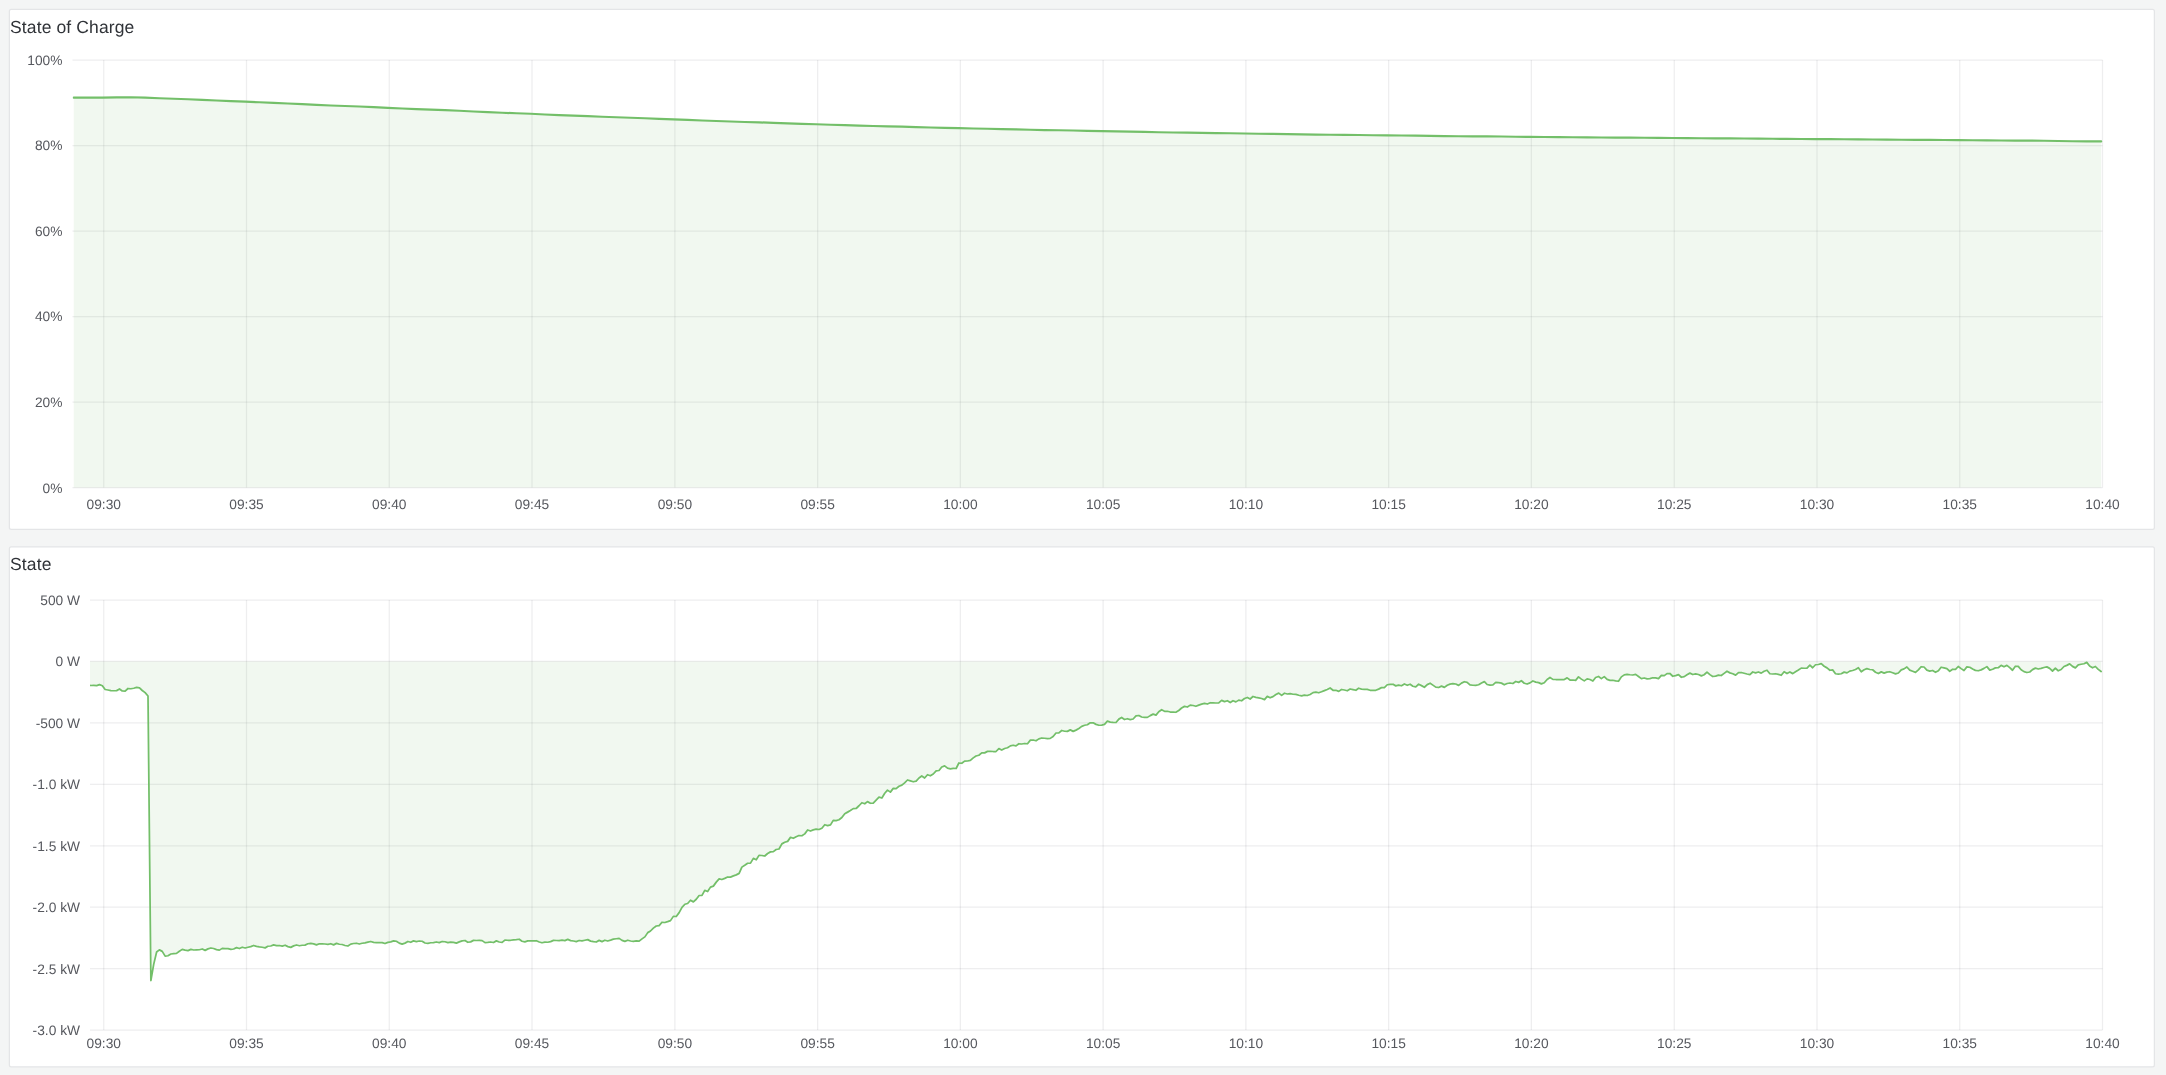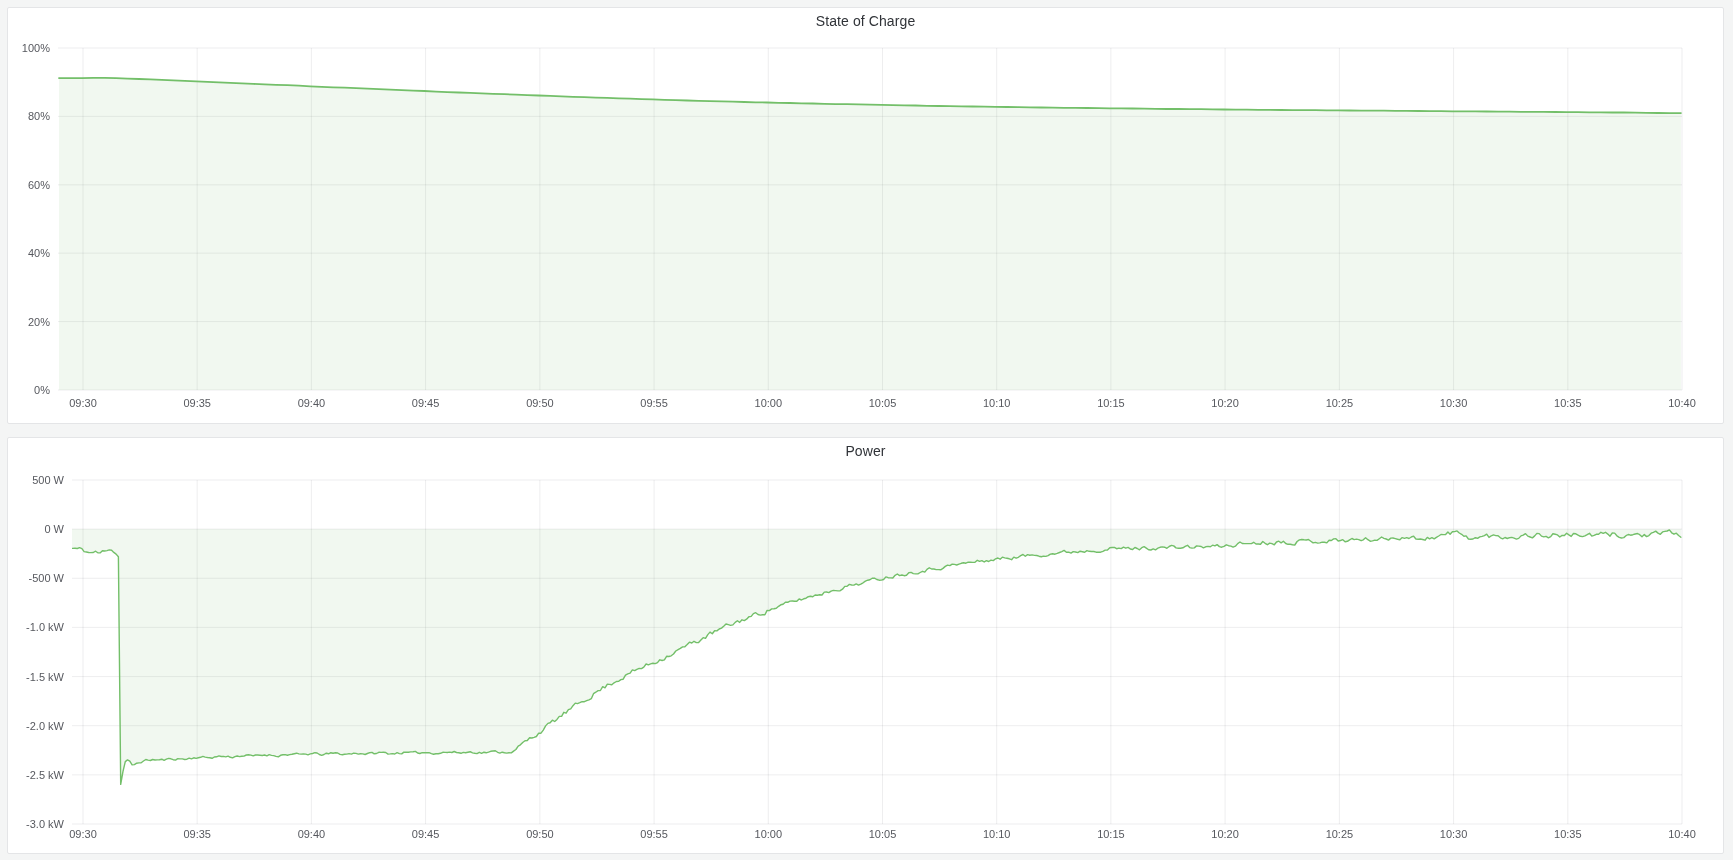--- a/index.html
+++ b/index.html
@@ -8,21 +8,21 @@
     background:#f4f5f5;
     font-family:"Liberation Sans",sans-serif;
     position:relative;
   }
   .panel{
     position:absolute;left:7px;width:1717px;height:417px;
     background:#ffffff;border:1px solid #e4e5e7;border-radius:2px;
     box-sizing:border-box;
   }
   .panel-header{
-    height:26px;display:flex;align-items:center;justify-content:center;
+    height:26px;display:flex;align-items:center;justify-content:flex-start;
     cursor:pointer;
   }
   .panel-title{
     font-size:14px;font-weight:500;color:#303338;letter-spacing:0.1px;
   }
   .chart-wrap{width:1715px;height:389px;text-align:center;}
   svg{display:block;}
   svg text{font-family:"Liberation Sans",sans-serif;font-size:11px;fill:#56585e;}
 </style>
 </head>
@@ -82,21 +82,21 @@
       <g clip-path="url(#clip0)">
         <path d="M51.0,356.0 L51.0,44.1 L62.4,44.1 L73.9,44.1 L85.3,43.9 L96.7,43.8 L108.1,44.1 L119.5,44.6 L131.0,45.0 L142.4,45.4 L153.8,45.9 L165.2,46.4 L176.7,46.9 L188.1,47.3 L199.5,47.8 L210.9,48.3 L222.3,48.8 L233.8,49.3 L245.2,49.9 L256.6,50.4 L268.0,50.8 L279.4,51.2 L290.9,51.7 L302.3,52.3 L313.7,52.8 L325.1,53.3 L336.6,53.7 L348.0,54.1 L359.4,54.6 L370.8,55.2 L382.2,55.7 L393.7,56.2 L405.1,56.6 L416.5,57.0 L427.9,57.6 L439.3,58.1 L450.8,58.5 L462.2,58.9 L473.6,59.4 L485.0,59.8 L496.5,60.2 L507.9,60.6 L519.3,61.1 L530.7,61.5 L542.1,61.9 L553.6,62.4 L565.0,62.8 L576.4,63.2 L587.8,63.6 L599.2,63.9 L610.7,64.3 L622.1,64.7 L633.5,65.1 L644.9,65.4 L656.4,65.8 L667.8,66.1 L679.2,66.5 L690.6,66.8 L702.0,67.1 L713.5,67.3 L724.9,67.7 L736.3,68.0 L747.7,68.3 L759.1,68.5 L770.6,68.8 L782.0,69.0 L793.4,69.3 L804.8,69.5 L816.3,69.8 L827.7,70.1 L839.1,70.2 L850.5,70.4 L861.9,70.7 L873.4,70.9 L884.8,71.1 L896.2,71.3 L907.6,71.5 L919.0,71.8 L930.5,72.0 L941.9,72.1 L953.3,72.3 L964.7,72.5 L976.2,72.6 L987.6,72.8 L999.0,73.0 L1010.4,73.1 L1021.8,73.3 L1033.3,73.5 L1044.7,73.7 L1056.1,73.8 L1067.5,73.9 L1078.9,74.0 L1090.4,74.2 L1101.8,74.3 L1113.2,74.4 L1124.6,74.5 L1136.1,74.7 L1147.5,74.9 L1158.9,75.0 L1170.3,75.0 L1181.7,75.1 L1193.2,75.2 L1204.6,75.4 L1216.0,75.5 L1227.4,75.6 L1238.8,75.7 L1250.3,75.8 L1261.7,75.9 L1273.1,76.0 L1284.5,76.1 L1296.0,76.1 L1307.4,76.2 L1318.8,76.3 L1330.2,76.4 L1341.6,76.5 L1353.1,76.6 L1364.5,76.7 L1375.9,76.7 L1387.3,76.8 L1398.7,76.9 L1410.2,77.0 L1421.6,77.1 L1433.0,77.2 L1444.4,77.3 L1455.9,77.3 L1467.3,77.4 L1478.7,77.5 L1490.1,77.6 L1501.5,77.7 L1513.0,77.8 L1524.4,77.9 L1535.8,77.9 L1547.2,78.0 L1558.6,78.1 L1570.1,78.2 L1581.5,78.3 L1592.9,78.4 L1604.3,78.5 L1615.8,78.5 L1627.2,78.6 L1638.6,78.8 L1650.0,79.0 L1661.4,79.1 L1672.9,79.1 L1672.9,356.0 Z" fill="rgba(115,191,105,0.10)" stroke="none"></path>
         <path d="M51.0,44.1 L62.4,44.1 L73.9,44.1 L85.3,43.9 L96.7,43.8 L108.1,44.1 L119.5,44.6 L131.0,45.0 L142.4,45.4 L153.8,45.9 L165.2,46.4 L176.7,46.9 L188.1,47.3 L199.5,47.8 L210.9,48.3 L222.3,48.8 L233.8,49.3 L245.2,49.9 L256.6,50.4 L268.0,50.8 L279.4,51.2 L290.9,51.7 L302.3,52.3 L313.7,52.8 L325.1,53.3 L336.6,53.7 L348.0,54.1 L359.4,54.6 L370.8,55.2 L382.2,55.7 L393.7,56.2 L405.1,56.6 L416.5,57.0 L427.9,57.6 L439.3,58.1 L450.8,58.5 L462.2,58.9 L473.6,59.4 L485.0,59.8 L496.5,60.2 L507.9,60.6 L519.3,61.1 L530.7,61.5 L542.1,61.9 L553.6,62.4 L565.0,62.8 L576.4,63.2 L587.8,63.6 L599.2,63.9 L610.7,64.3 L622.1,64.7 L633.5,65.1 L644.9,65.4 L656.4,65.8 L667.8,66.1 L679.2,66.5 L690.6,66.8 L702.0,67.1 L713.5,67.3 L724.9,67.7 L736.3,68.0 L747.7,68.3 L759.1,68.5 L770.6,68.8 L782.0,69.0 L793.4,69.3 L804.8,69.5 L816.3,69.8 L827.7,70.1 L839.1,70.2 L850.5,70.4 L861.9,70.7 L873.4,70.9 L884.8,71.1 L896.2,71.3 L907.6,71.5 L919.0,71.8 L930.5,72.0 L941.9,72.1 L953.3,72.3 L964.7,72.5 L976.2,72.6 L987.6,72.8 L999.0,73.0 L1010.4,73.1 L1021.8,73.3 L1033.3,73.5 L1044.7,73.7 L1056.1,73.8 L1067.5,73.9 L1078.9,74.0 L1090.4,74.2 L1101.8,74.3 L1113.2,74.4 L1124.6,74.5 L1136.1,74.7 L1147.5,74.9 L1158.9,75.0 L1170.3,75.0 L1181.7,75.1 L1193.2,75.2 L1204.6,75.4 L1216.0,75.5 L1227.4,75.6 L1238.8,75.7 L1250.3,75.8 L1261.7,75.9 L1273.1,76.0 L1284.5,76.1 L1296.0,76.1 L1307.4,76.2 L1318.8,76.3 L1330.2,76.4 L1341.6,76.5 L1353.1,76.6 L1364.5,76.7 L1375.9,76.7 L1387.3,76.8 L1398.7,76.9 L1410.2,77.0 L1421.6,77.1 L1433.0,77.2 L1444.4,77.3 L1455.9,77.3 L1467.3,77.4 L1478.7,77.5 L1490.1,77.6 L1501.5,77.7 L1513.0,77.8 L1524.4,77.9 L1535.8,77.9 L1547.2,78.0 L1558.6,78.1 L1570.1,78.2 L1581.5,78.3 L1592.9,78.4 L1604.3,78.5 L1615.8,78.5 L1627.2,78.6 L1638.6,78.8 L1650.0,79.0 L1661.4,79.1 L1672.9,79.1" fill="none" stroke="#73bf69" stroke-width="1.8" stroke-linejoin="round" stroke-linecap="round"></path>
       </g>
     </svg>
     </div>
 </div>
 
 <div class="panel" style="top:437px">
   <div class="panel-header">
-    <span class="panel-title">Power</span>
+    <span class="panel-title">State</span>
   </div>
   <div class="chart-wrap" id="chart-1">
       <svg width="1715" height="389" viewBox="0 0 1715 389">
       <clipPath id="clip1">
           <rect x="64" y="8" width="1612" height="360"></rect>
         </clipPath>
       <line x1="64" y1="16.0" x2="1674" y2="16.0" stroke="rgba(36,41,46,0.08)" stroke-width="1"></line>
         <text x="56" y="20" text-anchor="end">500 W</text>
         <line x1="64" y1="65.1" x2="1674" y2="65.1" stroke="rgba(36,41,46,0.08)" stroke-width="1"></line>
         <text x="56" y="69.1" text-anchor="end">0 W</text>

